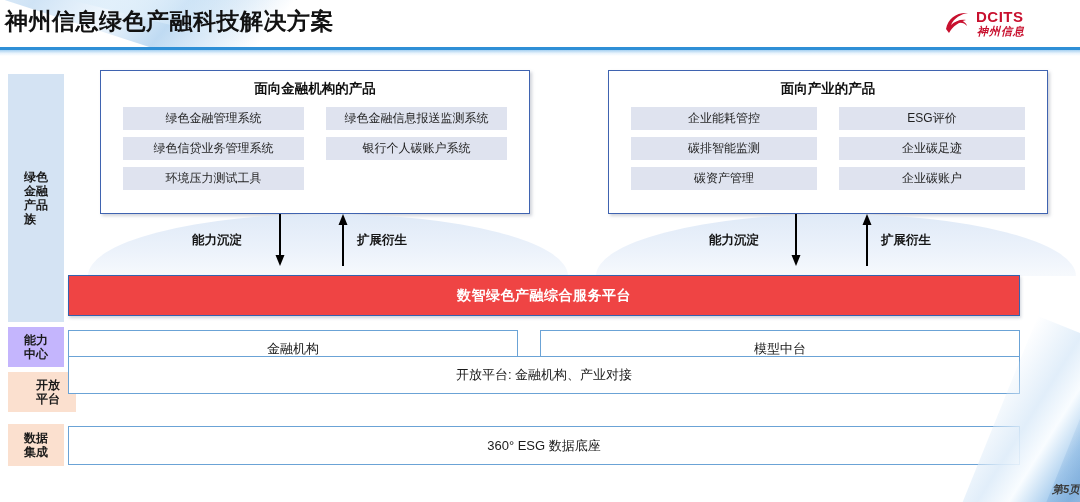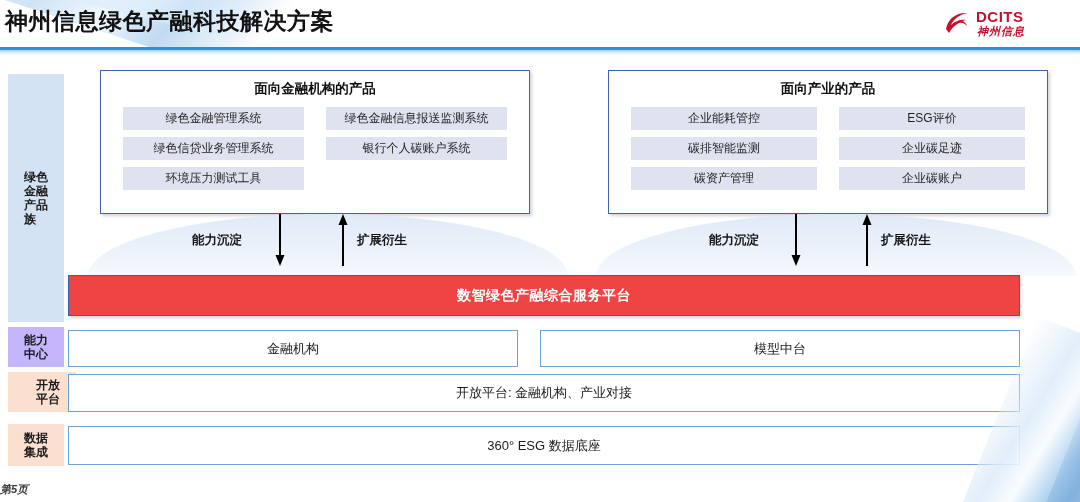--- a/index.html
+++ b/index.html
@@ -125,21 +125,21 @@
         rgba(100,156,212,0.55) 45%,
         rgba(255,255,255,0) 90%);
     pointer-events: none;
   }
 
   
   .footer-page {
     position: absolute;
     left: 0; top: 482px;
     width: 1080px;
-    text-align: left;
+    text-align: right;
     font-size: 11px;
     font-style: italic;
     font-weight: bold;
     color: #3b3b3b;
   }
 
   
   .side-block {
     position: absolute;
     left: 8px;
@@ -243,21 +243,21 @@
     background: #ffffff;
     border: 1.5px solid #6ba3d6;
     display: flex;
     align-items: center;
     justify-content: center;
     font-size: 13px;
     color: #1a1a1a;
   }
   .box-app   { left: 68px;  top: 330px; width: 448px; height: 35px; }
   .box-model { left: 540px; top: 330px; width: 478px; height: 35px; }
-  .box-open  { left: 68px;  top: 374px; width: 950px; height: 36px; }
+  .box-open  { left: 68px;  top: 356px; width: 950px; height: 36px; }
   .box-data  { left: 68px;  top: 426px; width: 950px; height: 37px; }
 </style>
 </head>
 <body>
 
 <div class="header">
   <div class="header-swoosh"></div>
   <div class="header-swoosh2"></div>
   <div class="header-title">神州信息绿色产融科技解决方案</div>
 

